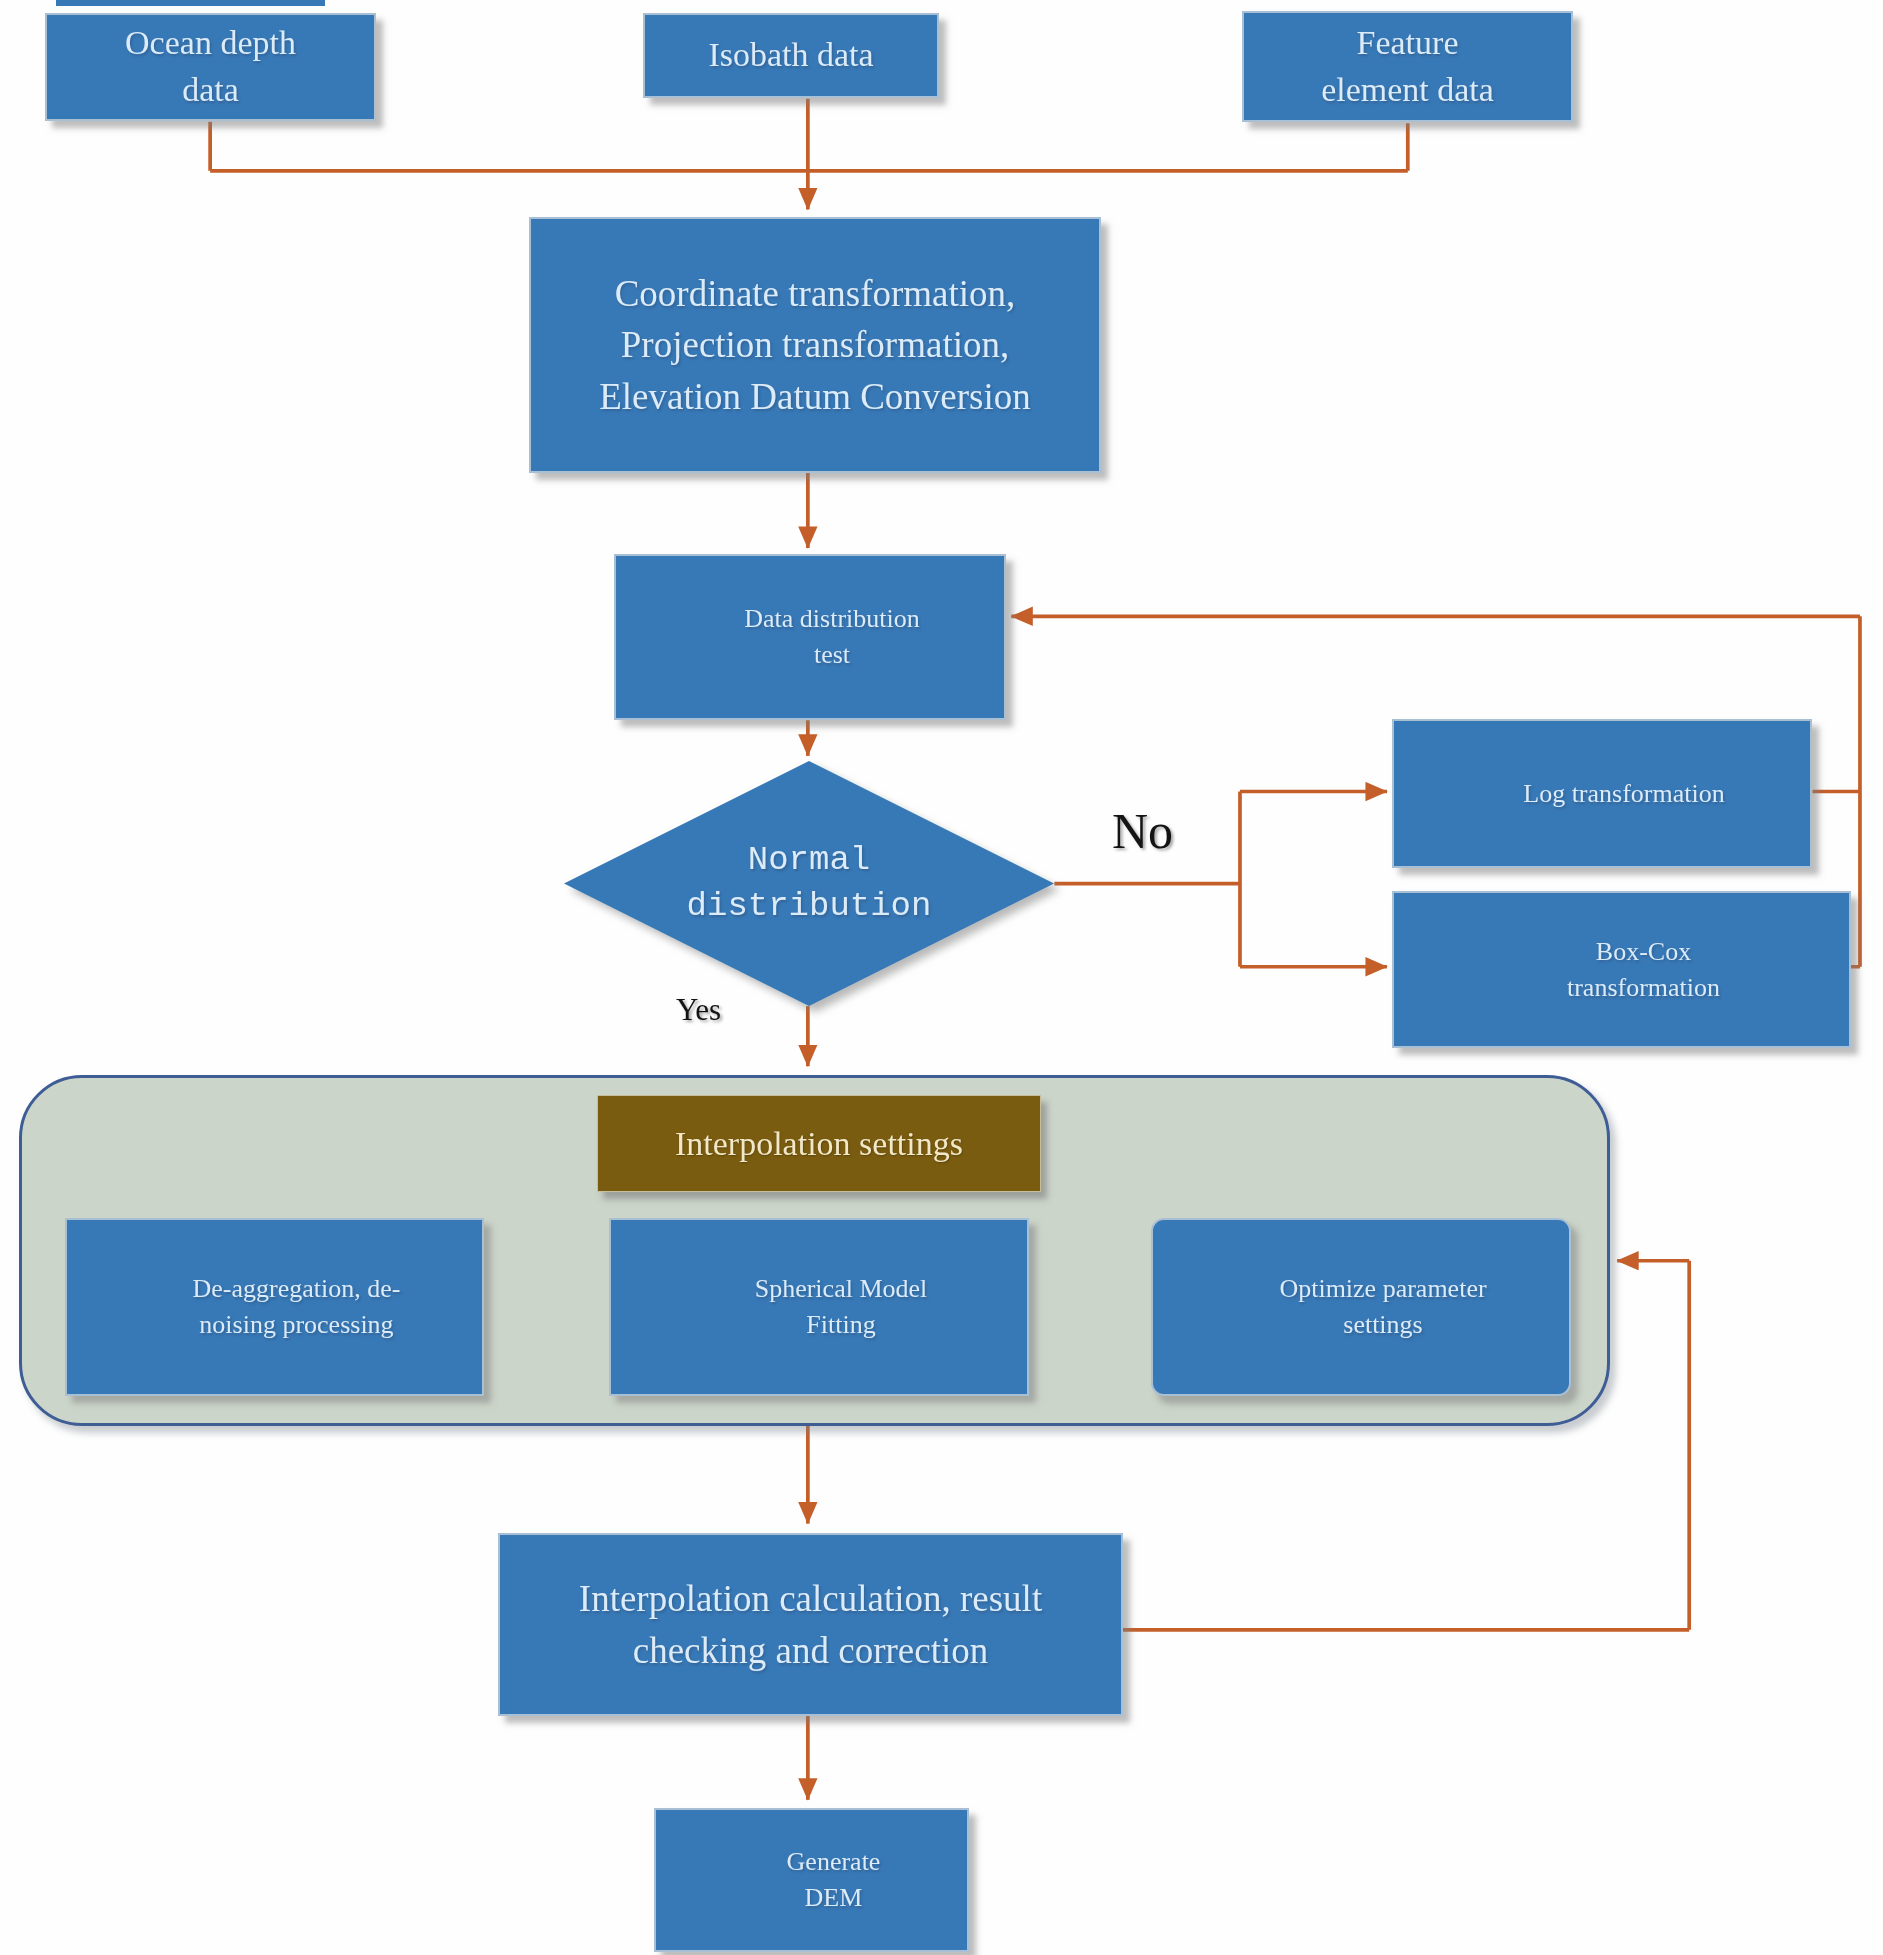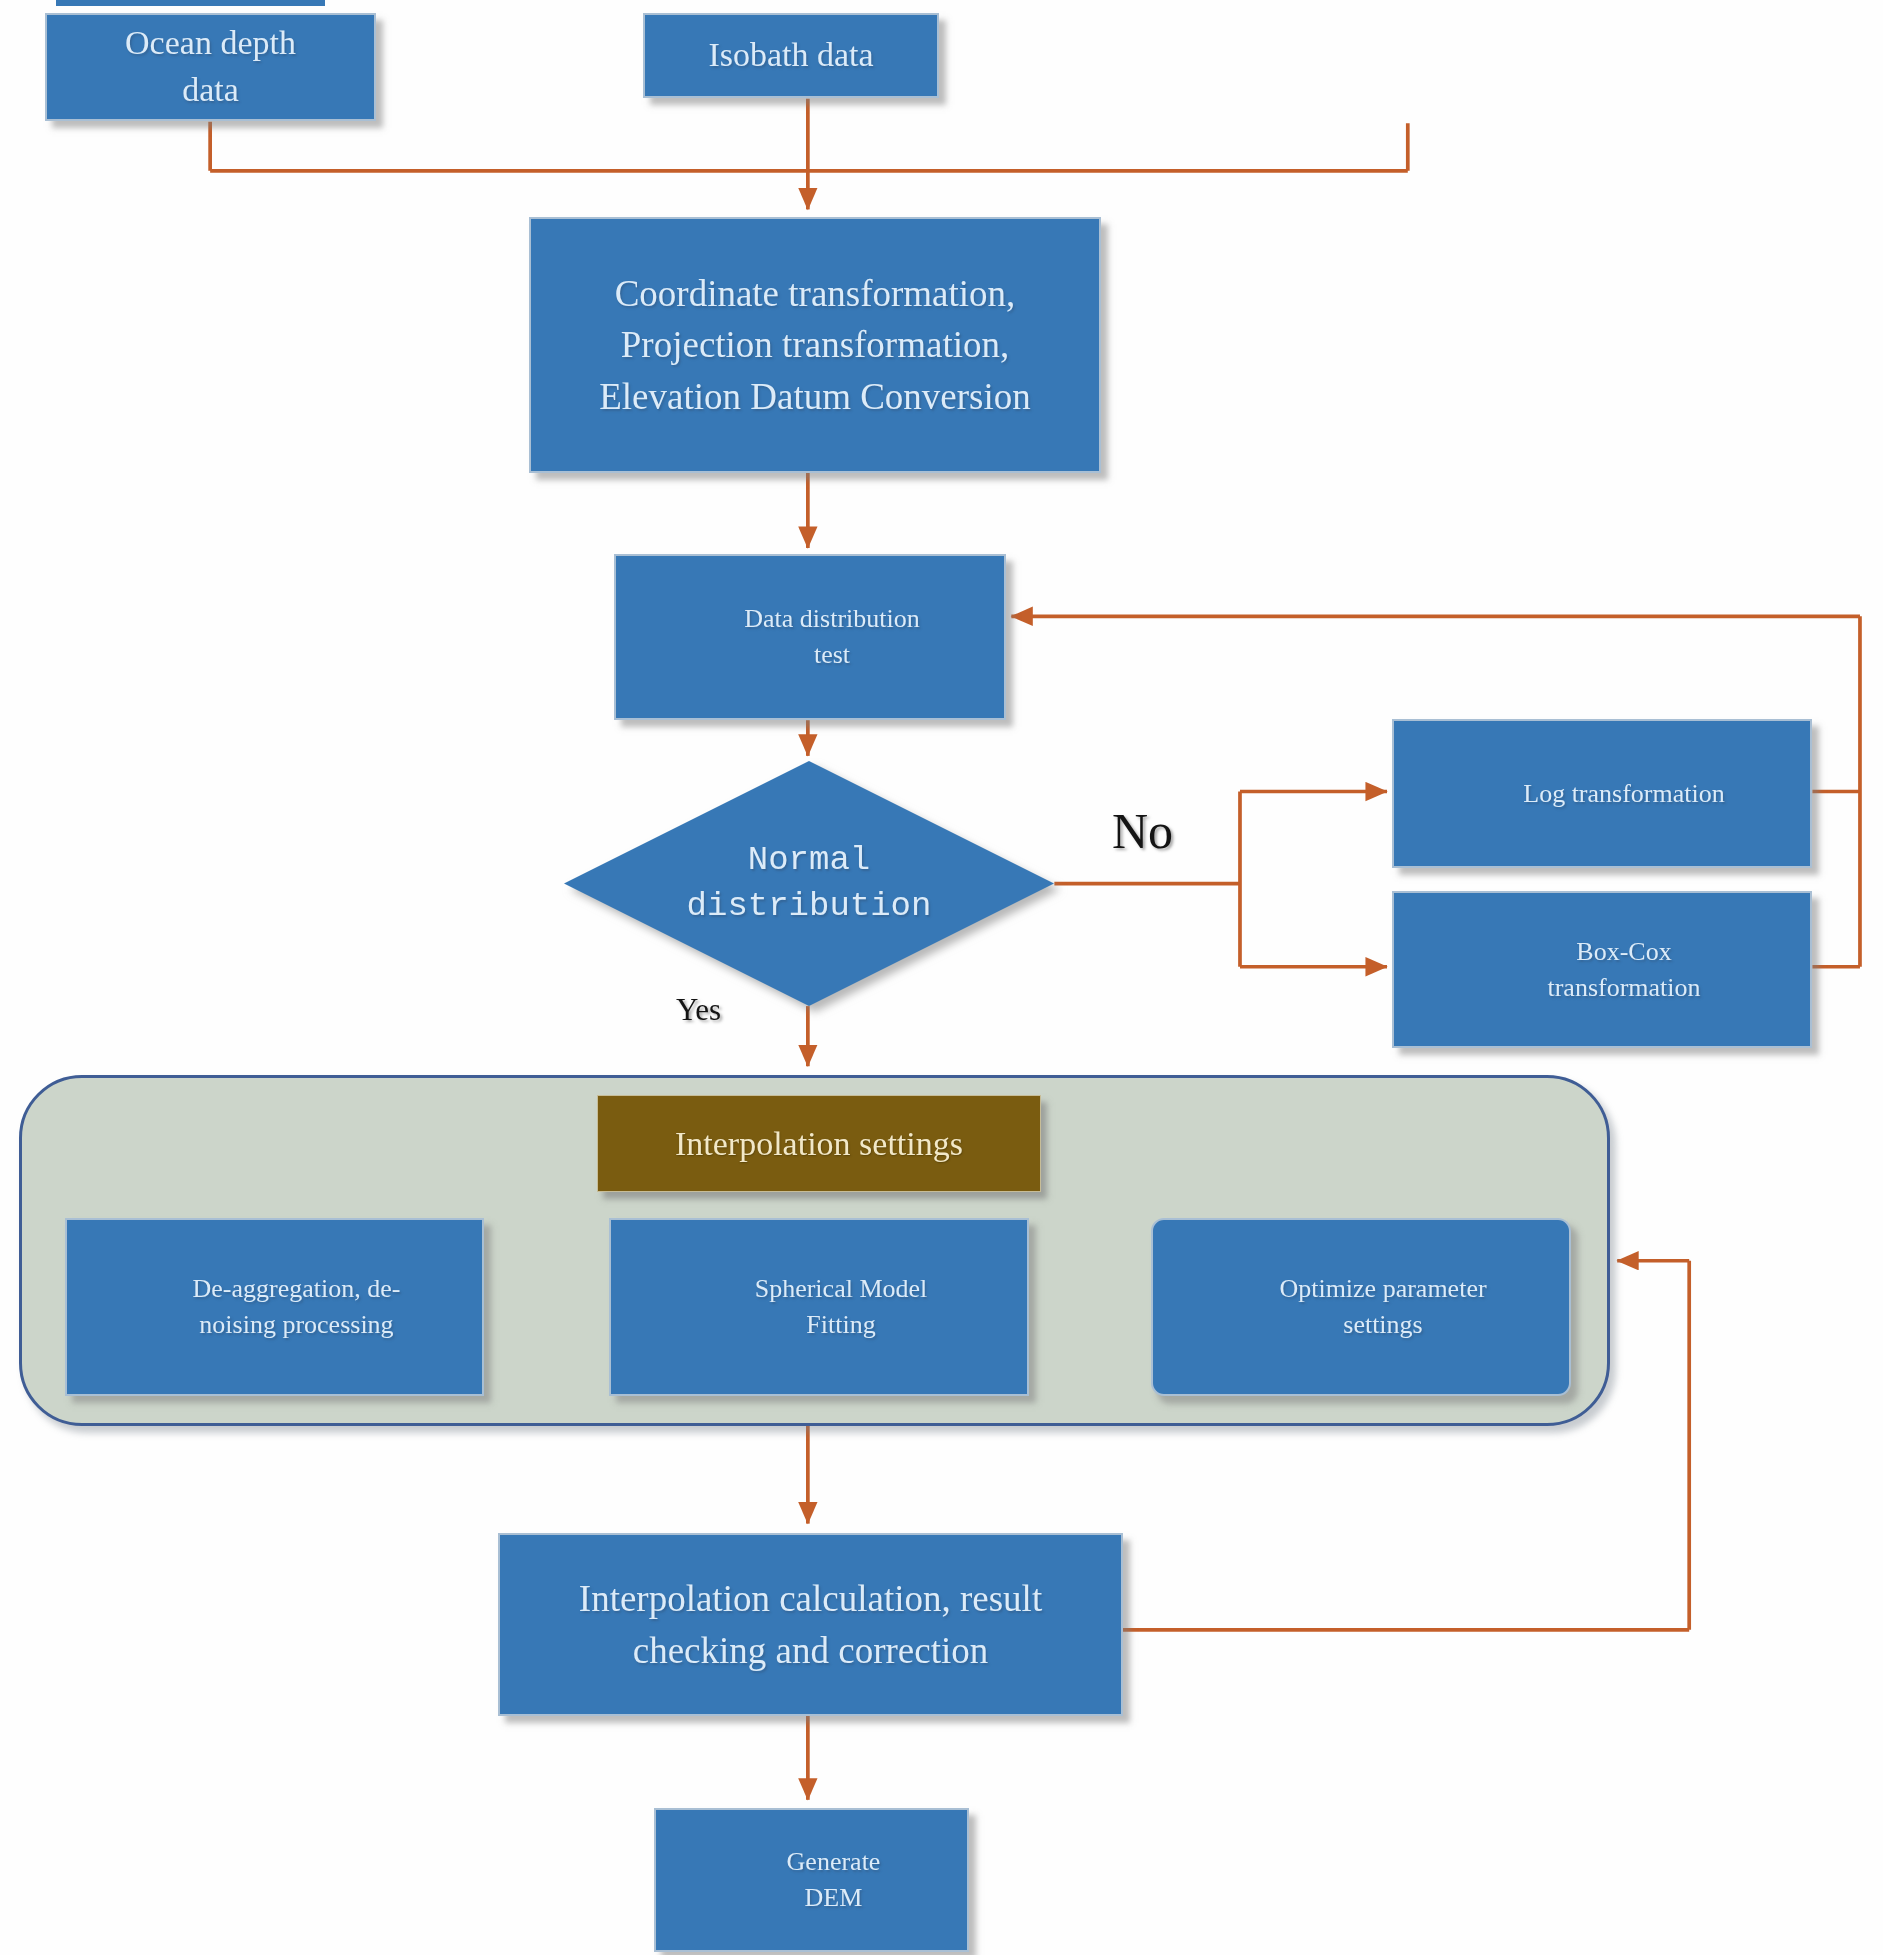--- a/index.html
+++ b/index.html
@@ -113,38 +113,40 @@
     <path class="conn" d="M2275,2195 V1698"></path>
     <path class="conn" d="M2275,1698 H2178" marker-end="url(#ah)"></path>
     <path class="conn" d="M1088,2311 V2424" marker-end="url(#ah)"></path>
   </svg>
 
   <div class="artifact" style="left:56px; top:0; width:269px; height:6px;"></div>
 
   <div class="node fs46" style="left:45px; top:13.4px; width:331px; height:108px;">Ocean depth
 data</div>
   <div class="node fs46" style="left:643px; top:13.4px; width:296px; height:85px;">Isobath data</div>
+  <div class="node fs46" style="left:1242px; top:11px; width:331px; height:111px;">Feature
+element data</div>
 
   <div class="node fs50" style="left:529px; top:217px; width:572px; height:256px;">Coordinate transformation,
 Projection transformation,
 Elevation Datum Conversion</div>
 
   <div class="node fs48" style="left:614px; top:554px; width:392px; height:166px;">Data distribution
 test</div>
 
   <div class="diamond-wrap" style="left:564px; top:761px; width:490px; height:245px;font-family:Liberation Mono, monospace;">
     <div class="diamond fs46">Normal
 distribution</div>
   </div>
 
   <div class="decision-label" style="left:1112px; top:802px; font-size:50px;">No</div>
   <div class="decision-label" style="left:676px; top:992px; font-size:31px;">Yes</div>
 
   <div class="node fs48" style="left:1392px; top:719px; width:420px; height:149px;">Log transformation</div>
-  <div class="node fs48" style="left:1392px; top:891px; width:420px; height:157px;">Box-Cox
+  <div class="node fs48" style="left:1392px; top:891px; width:459px; height:157px;">Box-Cox
 transformation</div>
 
   <div class="container-group"></div>
 
   <div class="settings-box fs46" style="left:597px; top:1095px; width:444px; height:97px;">Interpolation settings</div>
 
   <div class="node fs48" style="left:65px; top:1218px; width:419px; height:178px;">De-aggregation, de-
 noising processing</div>
   <div class="node fs48" style="left:609px; top:1218px; width:420px; height:178px;">Spherical Model
 Fitting</div>

